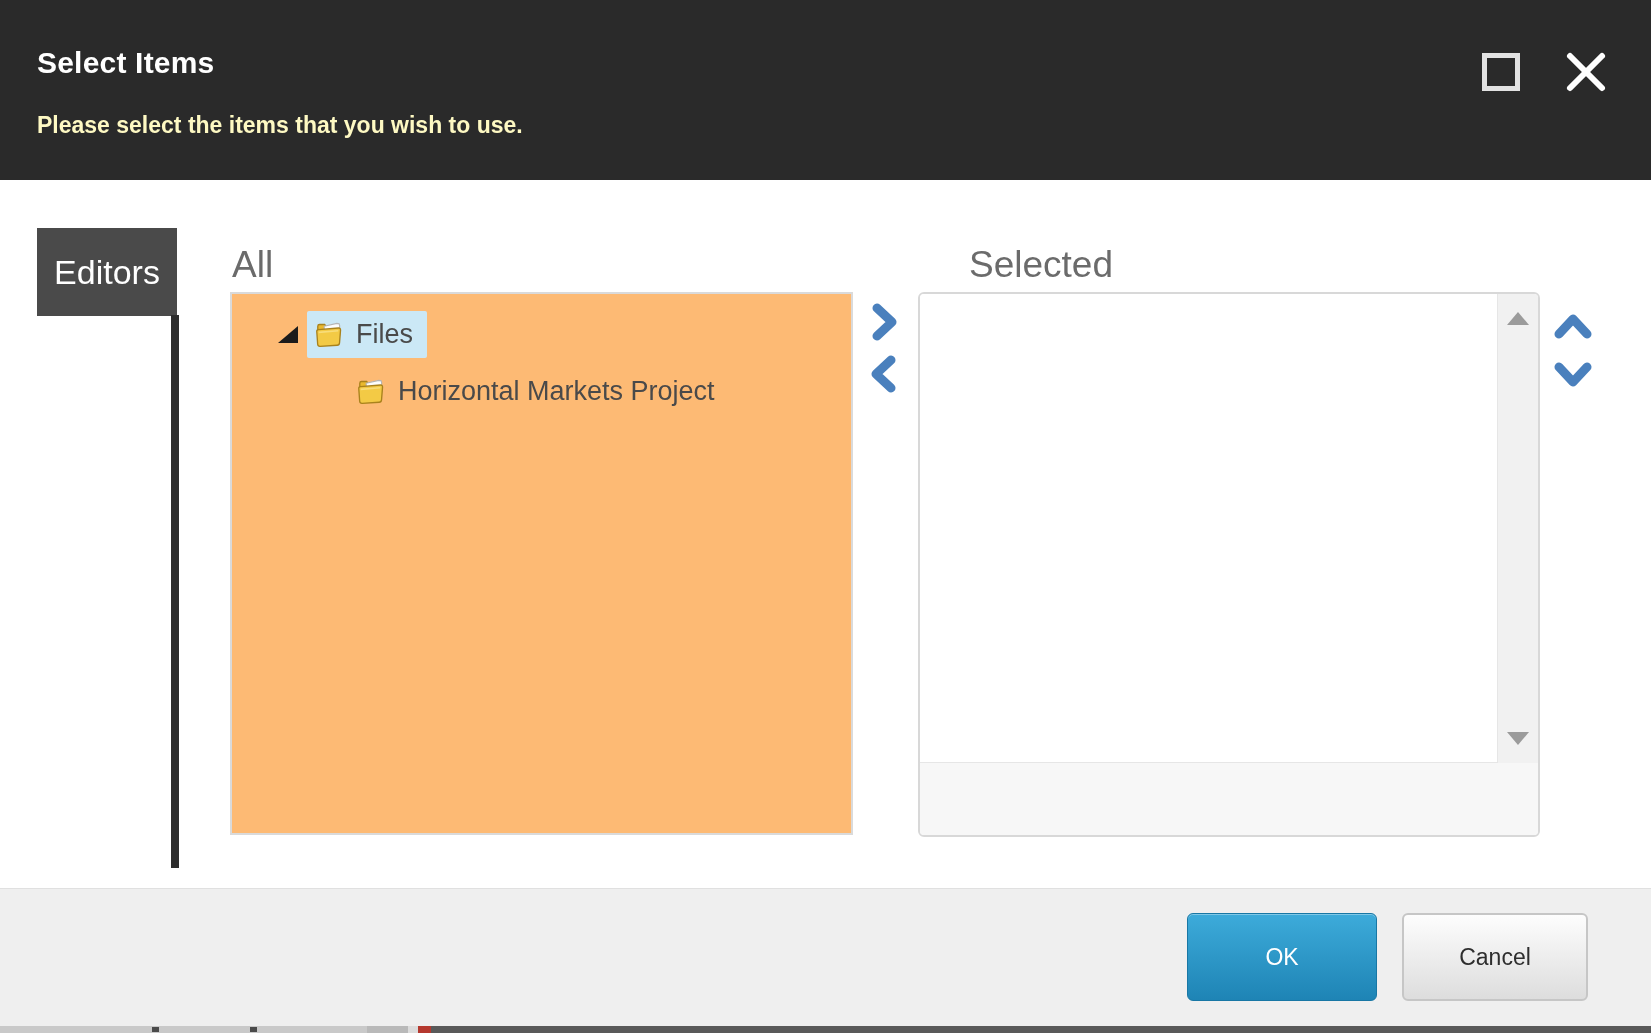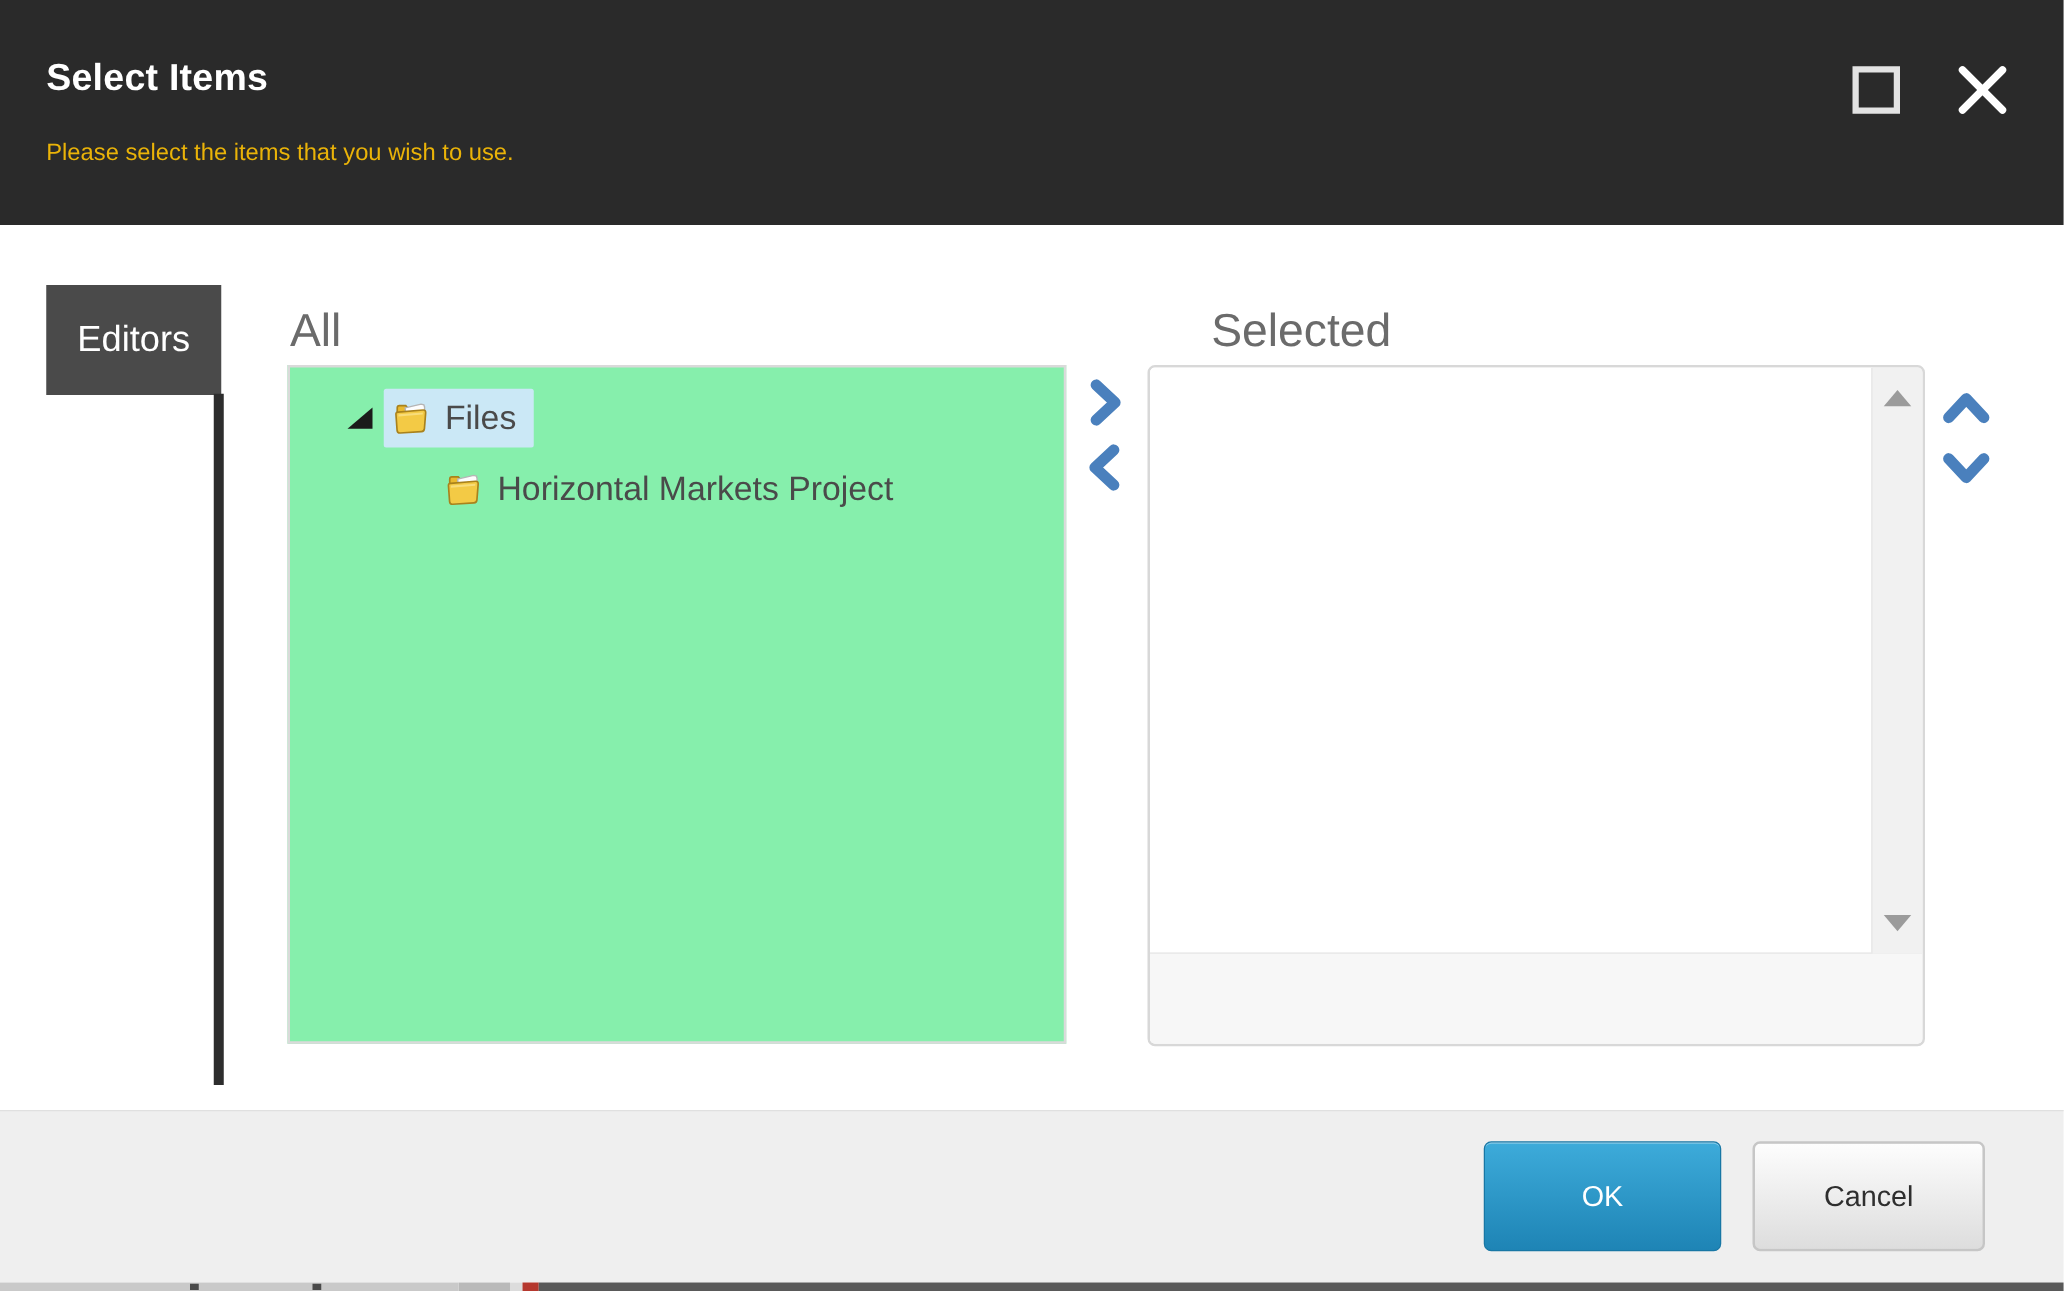--- a/index.html
+++ b/index.html
@@ -4,39 +4,39 @@
 <style>
   html,body{margin:0;padding:0;}
   body{
     width:1651px;height:1033px;position:relative;overflow:hidden;
     font-family:"Liberation Sans","DejaVu Sans",sans-serif;
     background:#ffffff;
   }
   
   .dlg-header{position:absolute;left:0;top:0;width:1651px;height:180px;background:#2a2a2a;}
   .dlg-title{position:absolute;left:37px;top:46px;font-size:30px;font-weight:600;color:#ffffff;letter-spacing:.2px;}
-  .dlg-subtitle{position:absolute;left:37px;top:112px;font-size:19px;font-weight:400;color:#eab308;}
+  .dlg-subtitle{position:absolute;left:37px;top:112px;font-size:23px;font-weight:700;color:#fef9c3;}
   .win-btn{position:absolute;top:50px;width:44px;height:44px;cursor:pointer;background:transparent;border:none;padding:0;}
   .btn-max{left:1479px;}
   .btn-max .sq{position:absolute;left:3px;top:3px;width:28px;height:28px;border:5px solid #e2e2e2;background:transparent;}
   .btn-close{left:1564px;}
   
   .dlg-body{position:absolute;left:0;top:180px;width:1651px;height:708px;background:#ffffff;}
   .side-tab{
     position:absolute;left:37px;top:228px;width:140px;height:88px;background:#4a4a4a;
-    color:#ffffff;font-size:29px;display:flex;align-items:center;justify-content:center;cursor:pointer;
+    color:#ffffff;font-size:34px;display:flex;align-items:center;justify-content:center;cursor:pointer;
   }
   .side-tab-bar{position:absolute;left:171px;top:315px;width:8px;height:553px;background:#2d2d2d;}
   .panel-label{position:absolute;top:244px;font-size:37px;color:#6b6b6b;}
   .label-all{left:232px;}
   .label-selected{left:969px;}
   
   .panel-all{
     position:absolute;left:230px;top:292px;width:623px;height:543px;
-    border:2px solid #dadada;background:#86efac;box-sizing:border-box;
+    border:2px solid #dadada;background:#fdba74;box-sizing:border-box;
   }
   .tree{position:absolute;left:0;top:0;right:0;bottom:0;padding:17px 0 0 46px;box-sizing:border-box;}
   .tree-row{display:flex;align-items:center;cursor:pointer;}
   .row-root{height:47px;}
   .caret-expanded{
     width:0;height:0;border-left:20px solid transparent;border-bottom:17px solid #1b1b1b;
     margin-right:9px;flex:none;
   }
   .node-selected{
     display:flex;align-items:center;background:#cbe8f6;height:47px;padding:0 14px 0 8px;border-radius:2px;

